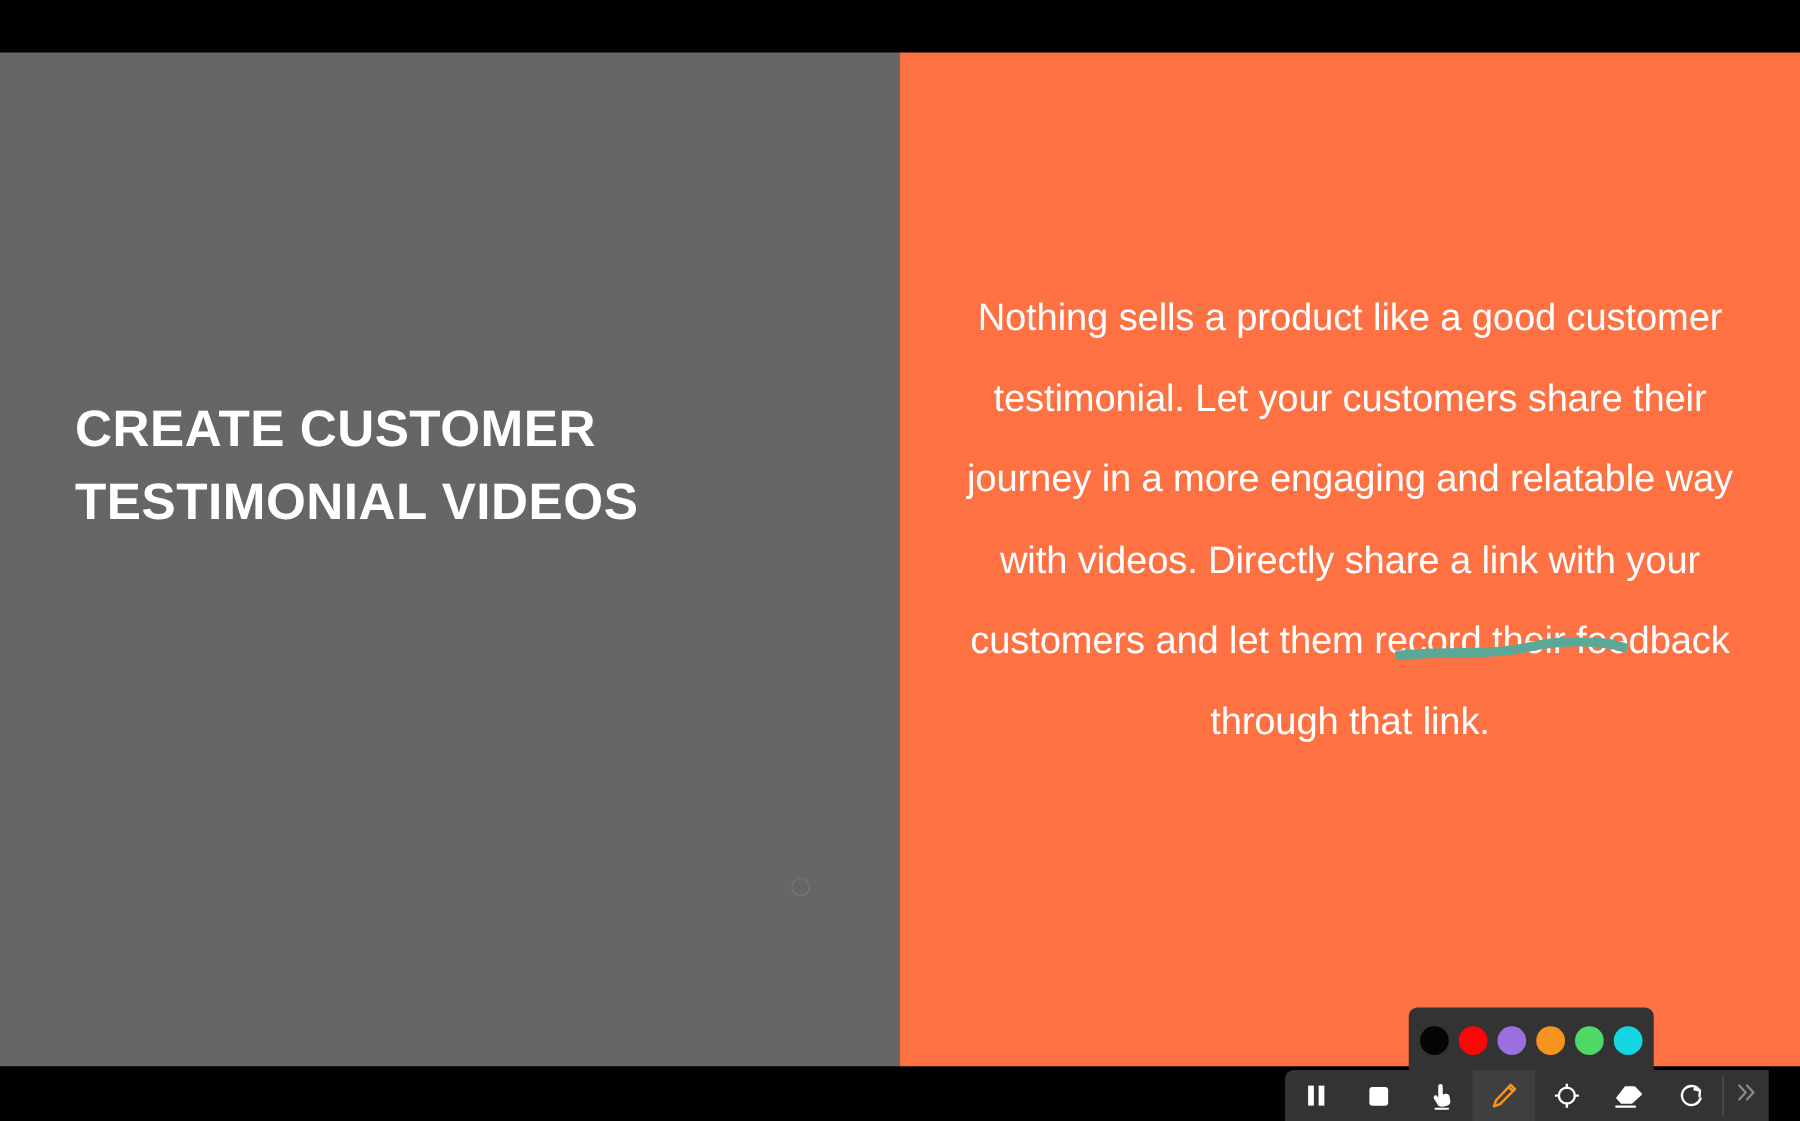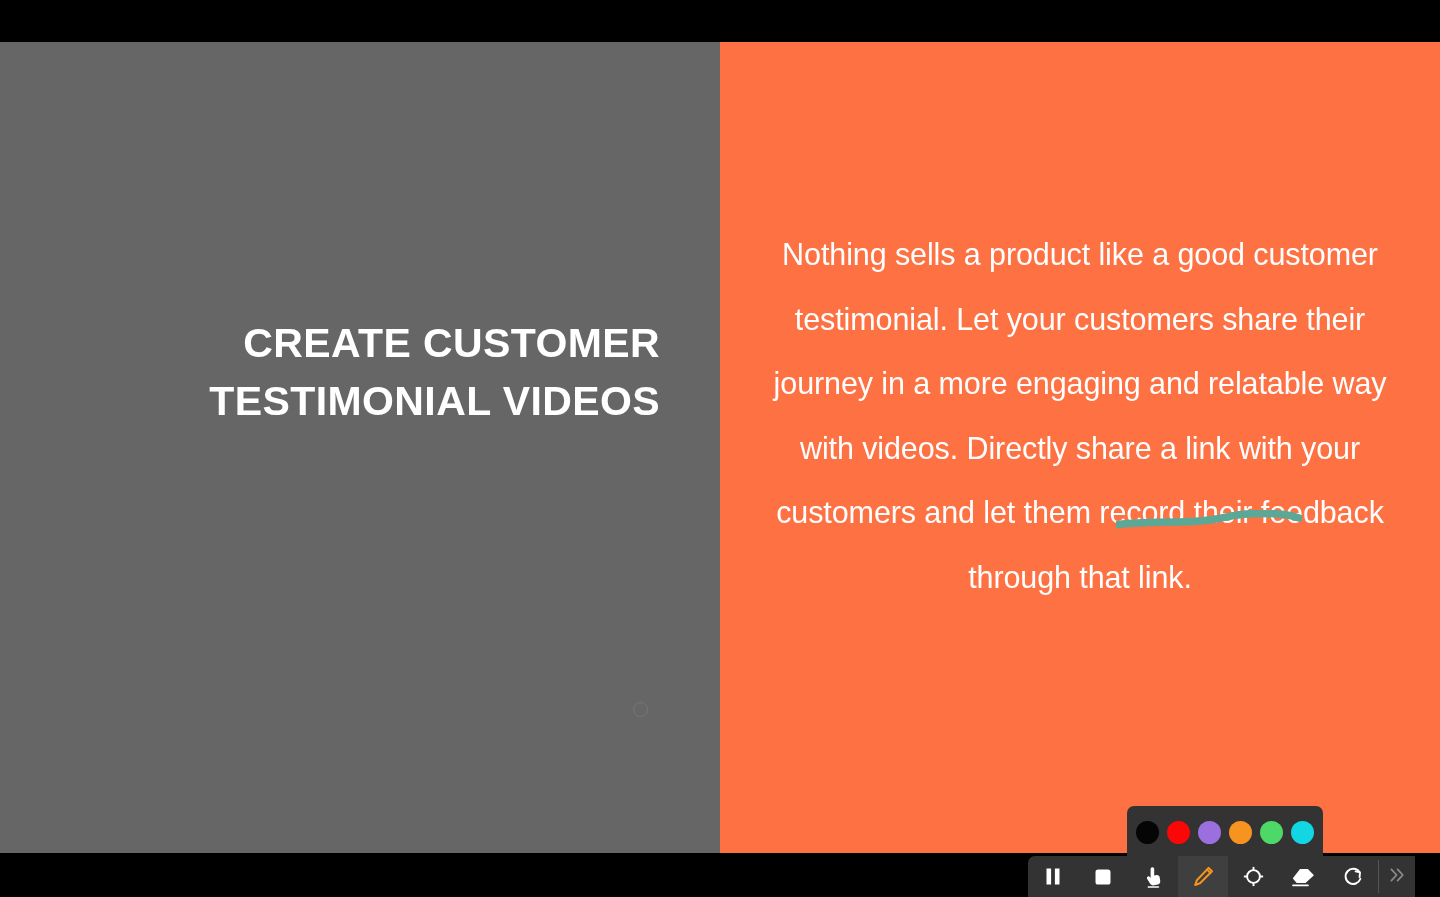--- a/index.html
+++ b/index.html
@@ -35,21 +35,21 @@
     background: #666666;
     position: relative;
     display: flex;
     align-items: flex-start;
     justify-content: center;
   }
 
   .slide-heading {
     width: 600px;
     margin-top: 272px;
-    text-align: right;
+    text-align: left;
     color: #ffffff;
     font-size: 41px;
     font-weight: bold;
     line-height: 58px;
     letter-spacing: 0.4px;
   }
 
   .ghost-ring {
     position: absolute;
     left: 633px;

